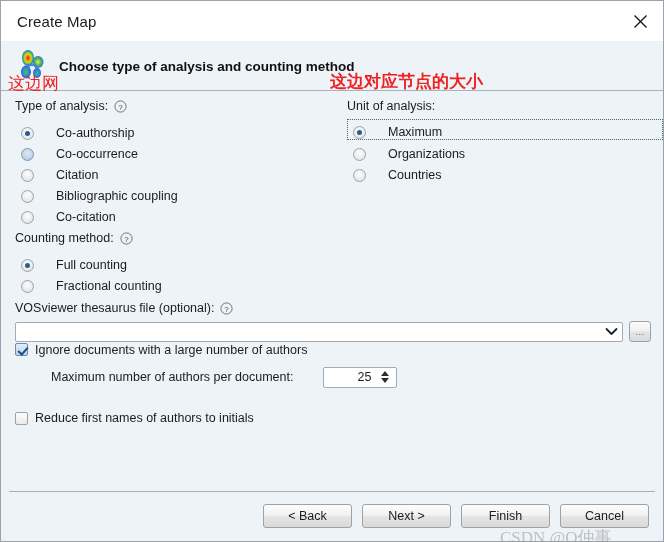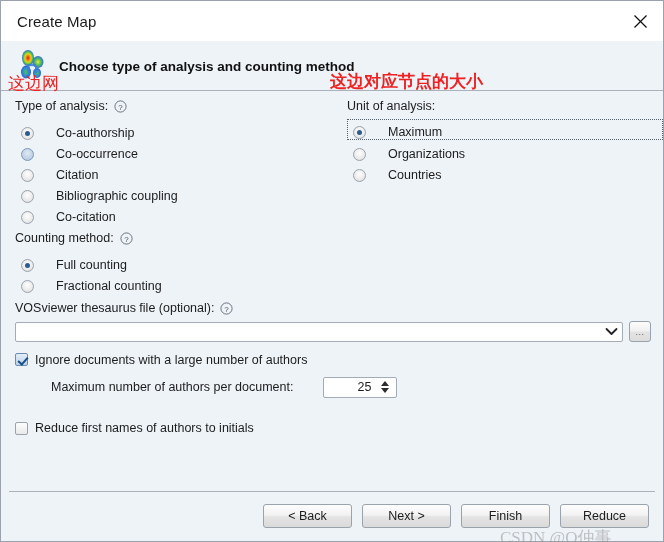--- a/index.html
+++ b/index.html
@@ -165,21 +165,21 @@
     border: 1px solid #9aa2ab;
     border-radius: 3px;
     background: linear-gradient(to bottom, #fcfcfc 0%, #f0f0f0 48%, #e3e3e3 52%, #dcdcdc 100%);
     display: flex; align-items: center; justify-content: center;
     font-size: 9px; color: #5a5a5a; letter-spacing: .5px;
     cursor: pointer;
     box-sizing: border-box;
   }
 
   
-  #opts-block { position: absolute; left: 14px; top: 258px; width: 636px; }
+  #opts-block { position: absolute; left: 14px; top: 248px; width: 636px; }
   .check-row { display: flex; align-items: center; gap: 7px; height: 21px; cursor: pointer; }
   .checkbox {
     width: 13px; height: 13px;
     box-sizing: border-box;
     border: 1px solid #9aa2ab;
     background: linear-gradient(to bottom, #fdfdfd, #e9e9e9);
     border-radius: 2px;
     flex: 0 0 13px;
     position: relative;
   }
@@ -463,19 +463,19 @@
       </div>
     </div>
 
   </div>
 
   <div id="footer">
     <div id="footer-sep"></div>
     <div class="btn">&lt; Back</div>
     <div class="btn">Next &gt;</div>
     <div class="btn">Finish</div>
-    <div class="btn">Reduce</div>
+    <div class="btn">Cancel</div>
   </div>
 </div>
 
 <div class="annot" id="annot-left">这边网</div>
 <div class="annot" id="annot-right">这边对应节点的大小</div>
 <div id="watermark">CSDN @Q仲事</div>
 
 </body></html>

